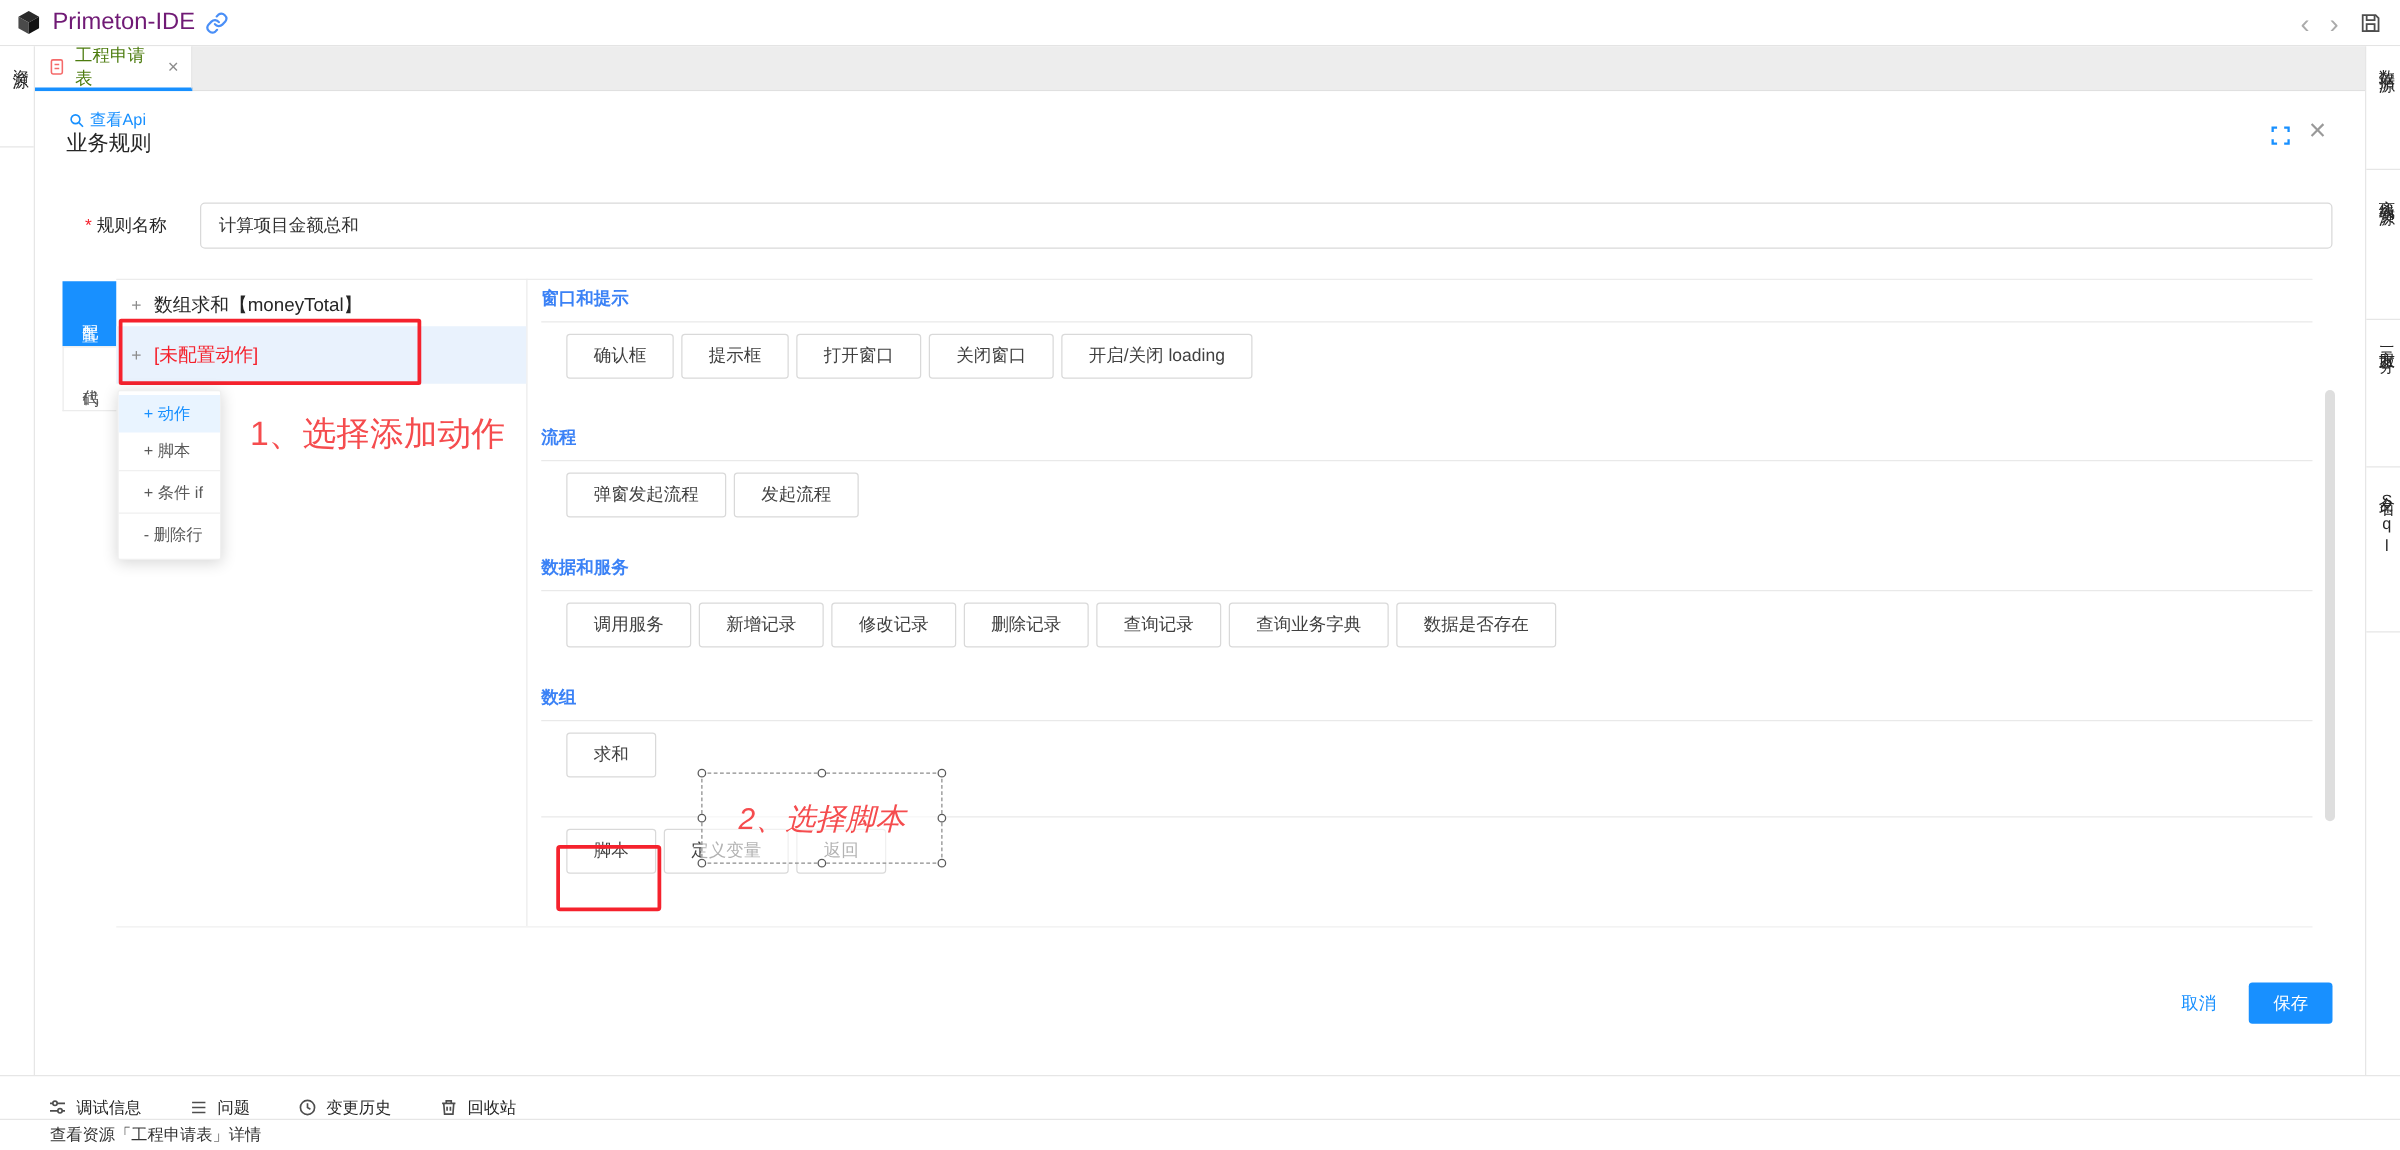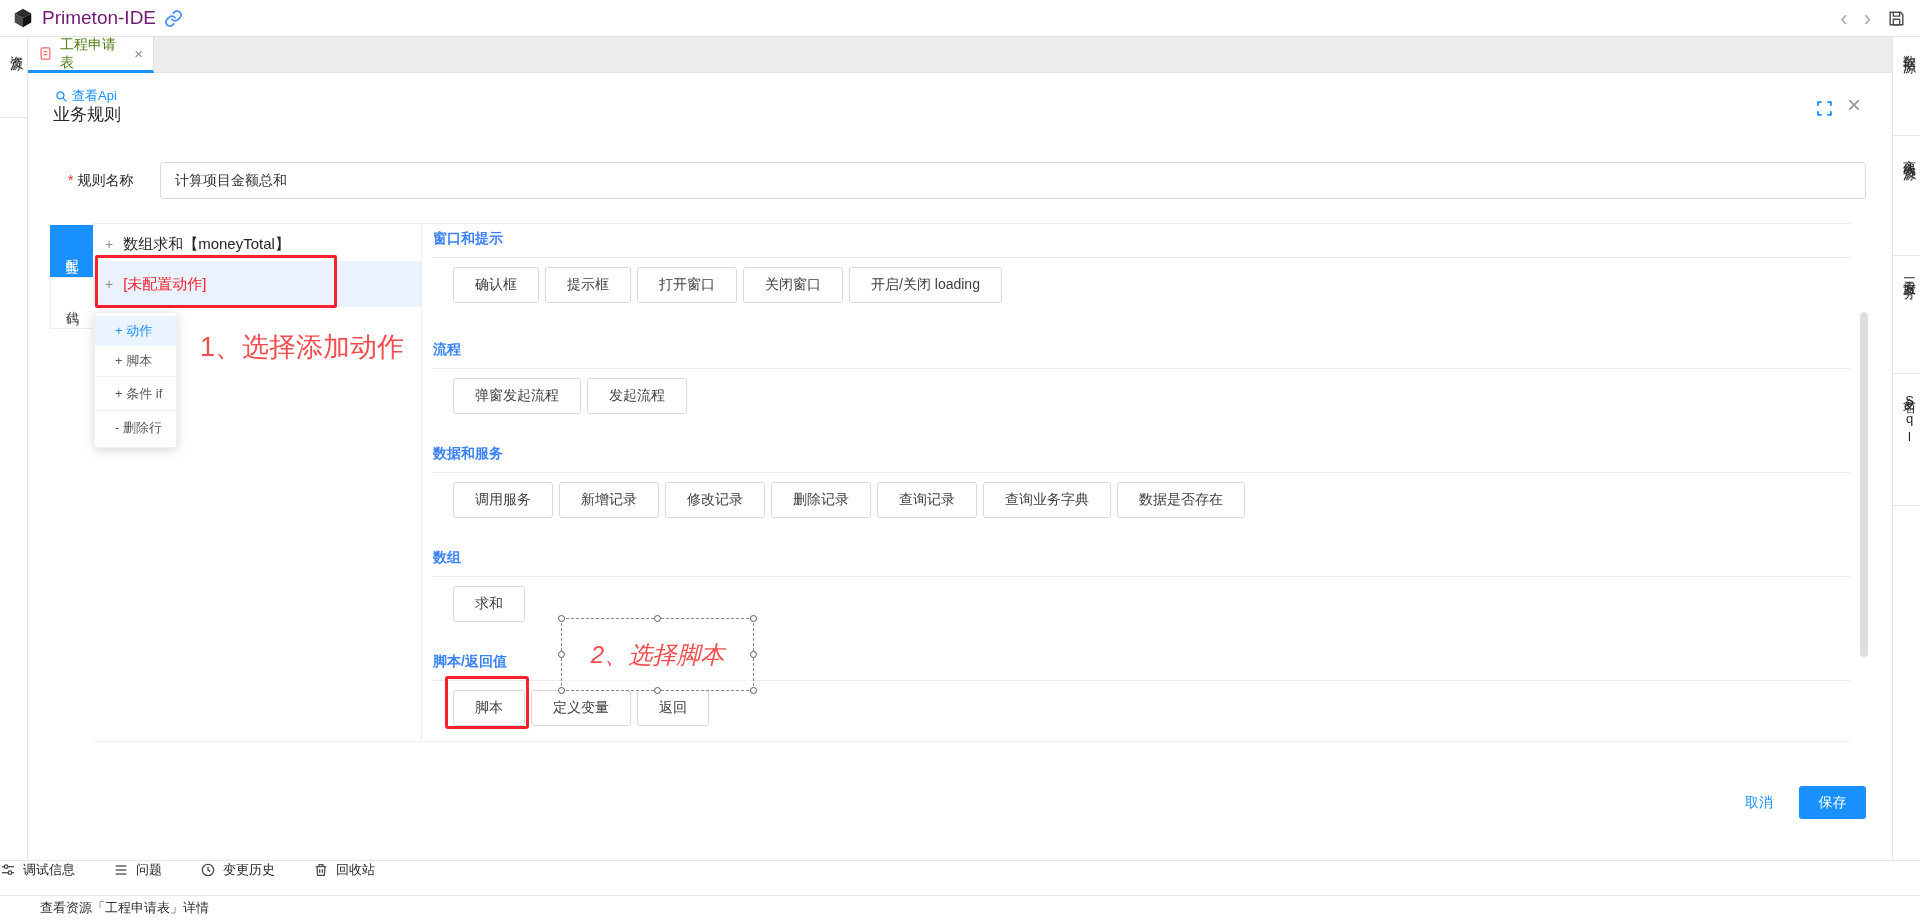--- a/index.html
+++ b/index.html
@@ -100,21 +100,21 @@
     font-size:14px; color:#1890ff; cursor:pointer; }
   .save-btn { position:absolute; left:1771px; top:713px; width:67px; height:33px;
     background:#1890ff; border:none; border-radius:3px; color:#fff; font-size:14px; cursor:pointer;
     font-family:"Liberation Sans","DejaVu Sans",sans-serif; }
 
   .scrollthumb { position:absolute; left:1832px; top:239px; width:8px; height:345px;
     background:#dedede; border-radius:4px; cursor:pointer; }
 
   
   .toolbar { position:absolute; left:0; bottom:25px; width:1920px; height:35px; background:#fff;
-    border-top:1px solid #e6e6e6; display:flex; align-items:flex-start; gap:38px; }
+    border-top:1px solid #e6e6e6; display:flex; align-items:flex-end; padding-left:38px; gap:38px; }
   .tool-item { display:flex; align-items:center; gap:7px; font-size:13px; color:#262626; cursor:pointer; }
   .tool-item svg { width:16px; height:16px; }
   .statusbar { position:absolute; left:0; bottom:0; width:1920px; height:25px; background:#fff;
     border-top:1px solid #e6e6e6; font-size:13px; color:#333; line-height:24px; padding-left:40px; }
 </style>
 </head>
 <body>
 
 <header class="titlebar">
   <svg class="logo" viewBox="0 0 24 24">
@@ -255,21 +255,20 @@
 
     <section class="rp-section">
       <h3 class="rp-title">数组</h3>
       <div class="rp-divider"></div>
       <div class="rp-row">
         <button class="abtn">求和</button>
       </div>
     </section>
 
     <section class="rp-section">
-      <h3 class="rp-title">脚本/返回值</h3>
       <div class="rp-divider"></div>
       <div class="rp-row">
         <button class="abtn">脚本</button>
         <button class="abtn">定义变量</button>
         <button class="abtn">返回</button>
       </div>
     </section>
   </div>
 
   <div class="dashed">

